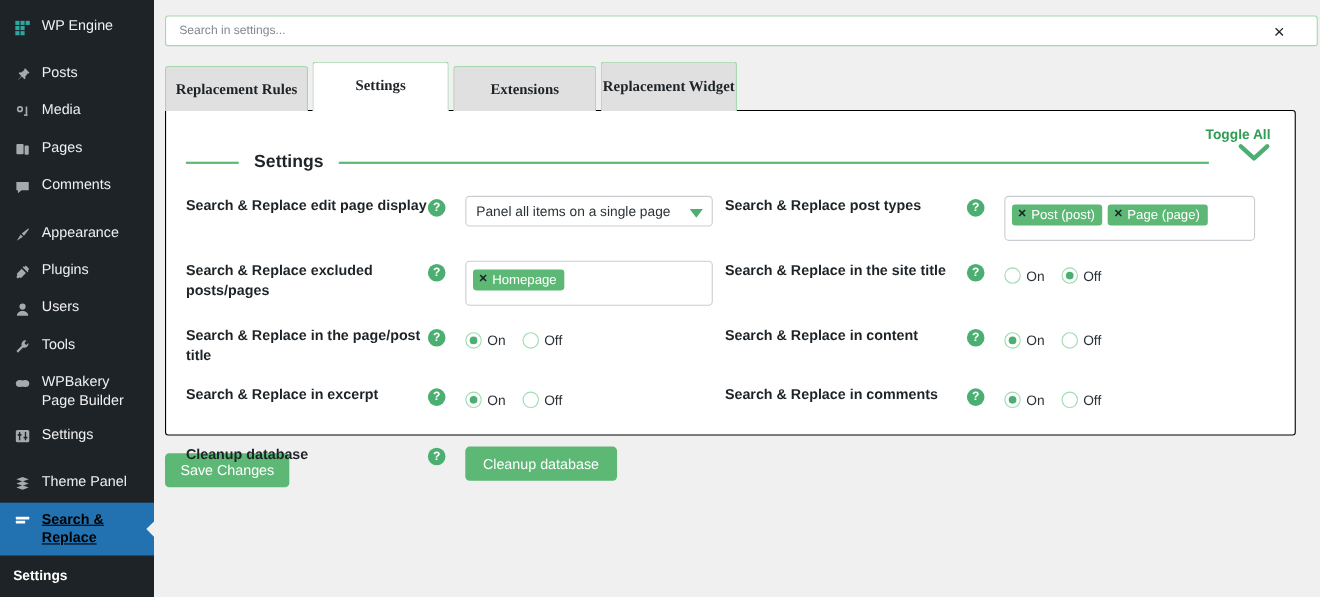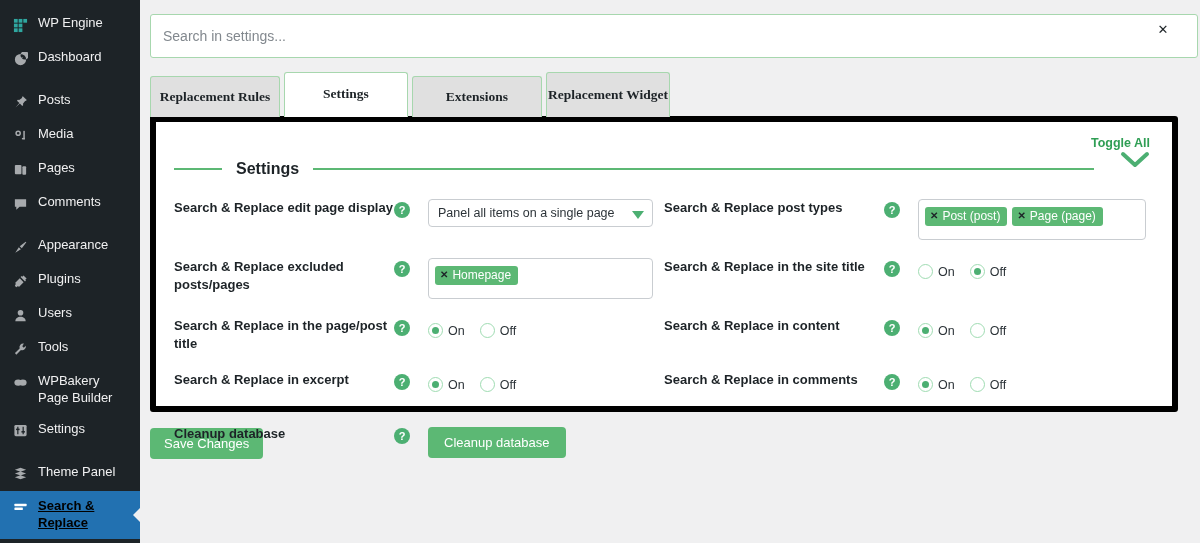--- a/index.html
+++ b/index.html
@@ -80,25 +80,25 @@
     position: relative;
   }
 
   
   .searchbar-wrap {
     position: relative;
     margin-bottom: 14px;
   }
   .searchbar {
     width: 1048px;
-    height: 44px;
+    height: 28px;
     background: #fff;
     border: 1px solid #a7d7ae;
     border-radius: 3px;
-    font-size: 14px;
+    font-size: 11px;
     color: #50575e;
     padding: 0 30px 0 12px;
     font-family: "Liberation Sans", sans-serif;
     outline: none;
   }
   .searchbar::placeholder { color: #82888e; }
   .search-clear {
     position: absolute;
     right: 14px; top: 9px;
     width: 14px; height: 14px;
@@ -136,21 +136,21 @@
     cursor: pointer;
   }
   .tab.t0 { width: 130px; height: 41px; }
   .tab.t1 { width: 124px; height: 45px; background:#fff; border-bottom:1px solid #fff; position:relative; z-index:4;}
   .tab.t2 { width: 130px; height: 41px; }
   .tab.t3 { width: 124px; height: 45px; }
 
   
   .panel {
     background: #fff;
-    border: 6px solid #000000;
+    border: 1px solid #000000;
     border-radius: 0 3px 3px 3px;
     width: 1028px;
     height: 296px;
     padding: 12px 18px 0 18px;
     position: relative;
   }
 
   .toggle-all-row {
     display: flex;
     justify-content: flex-end;
@@ -328,28 +328,20 @@
               <rect x="1" y="6" width="4" height="4"></rect>
         <rect x="6" y="6" width="4" height="4"></rect>
               <rect x="1" y="11" width="4" height="4"></rect>
         <rect x="6" y="11" width="4" height="4"></rect>
             </g>
           </svg>
       </span>
       <span class="mi-label">WP Engine</span>
     </div>
 
-    <div class="menu-item">
-      <span class="mi-icon">
-        <svg width="15" height="15" viewBox="0 0 16 16" fill="currentColor">
-          <path d="M8 2a6 6 0 106 6 6 6 0 00-6-6zm0 1.5A4.5 4.5 0 1112.5 8 4.5 4.5 0 018 3.5zm2.6 1.6L7.3 7.3 5.5 10.6l3.3-2.2z"></path>
-        </svg>
-      </span>
-      <span class="mi-label">Dashboard</span>
-    </div>
 
     <div class="menu-sep"></div>
 
     <div class="menu-item">
       <span class="mi-icon">
         <svg width="15" height="15" viewBox="0 0 16 16" fill="currentColor">
           <path d="M10.5 1.2L9.4 2.3l.5.5-3.3 2.5-1.4-.3-1 1 2.6 2.6-4.1 4.6 4.6-4.1 2.6 2.6 1-1-.3-1.4 2.5-3.3.5.5 1.1-1.1z"></path>
         </svg>
       </span>
       <span class="mi-label">Posts</span>

